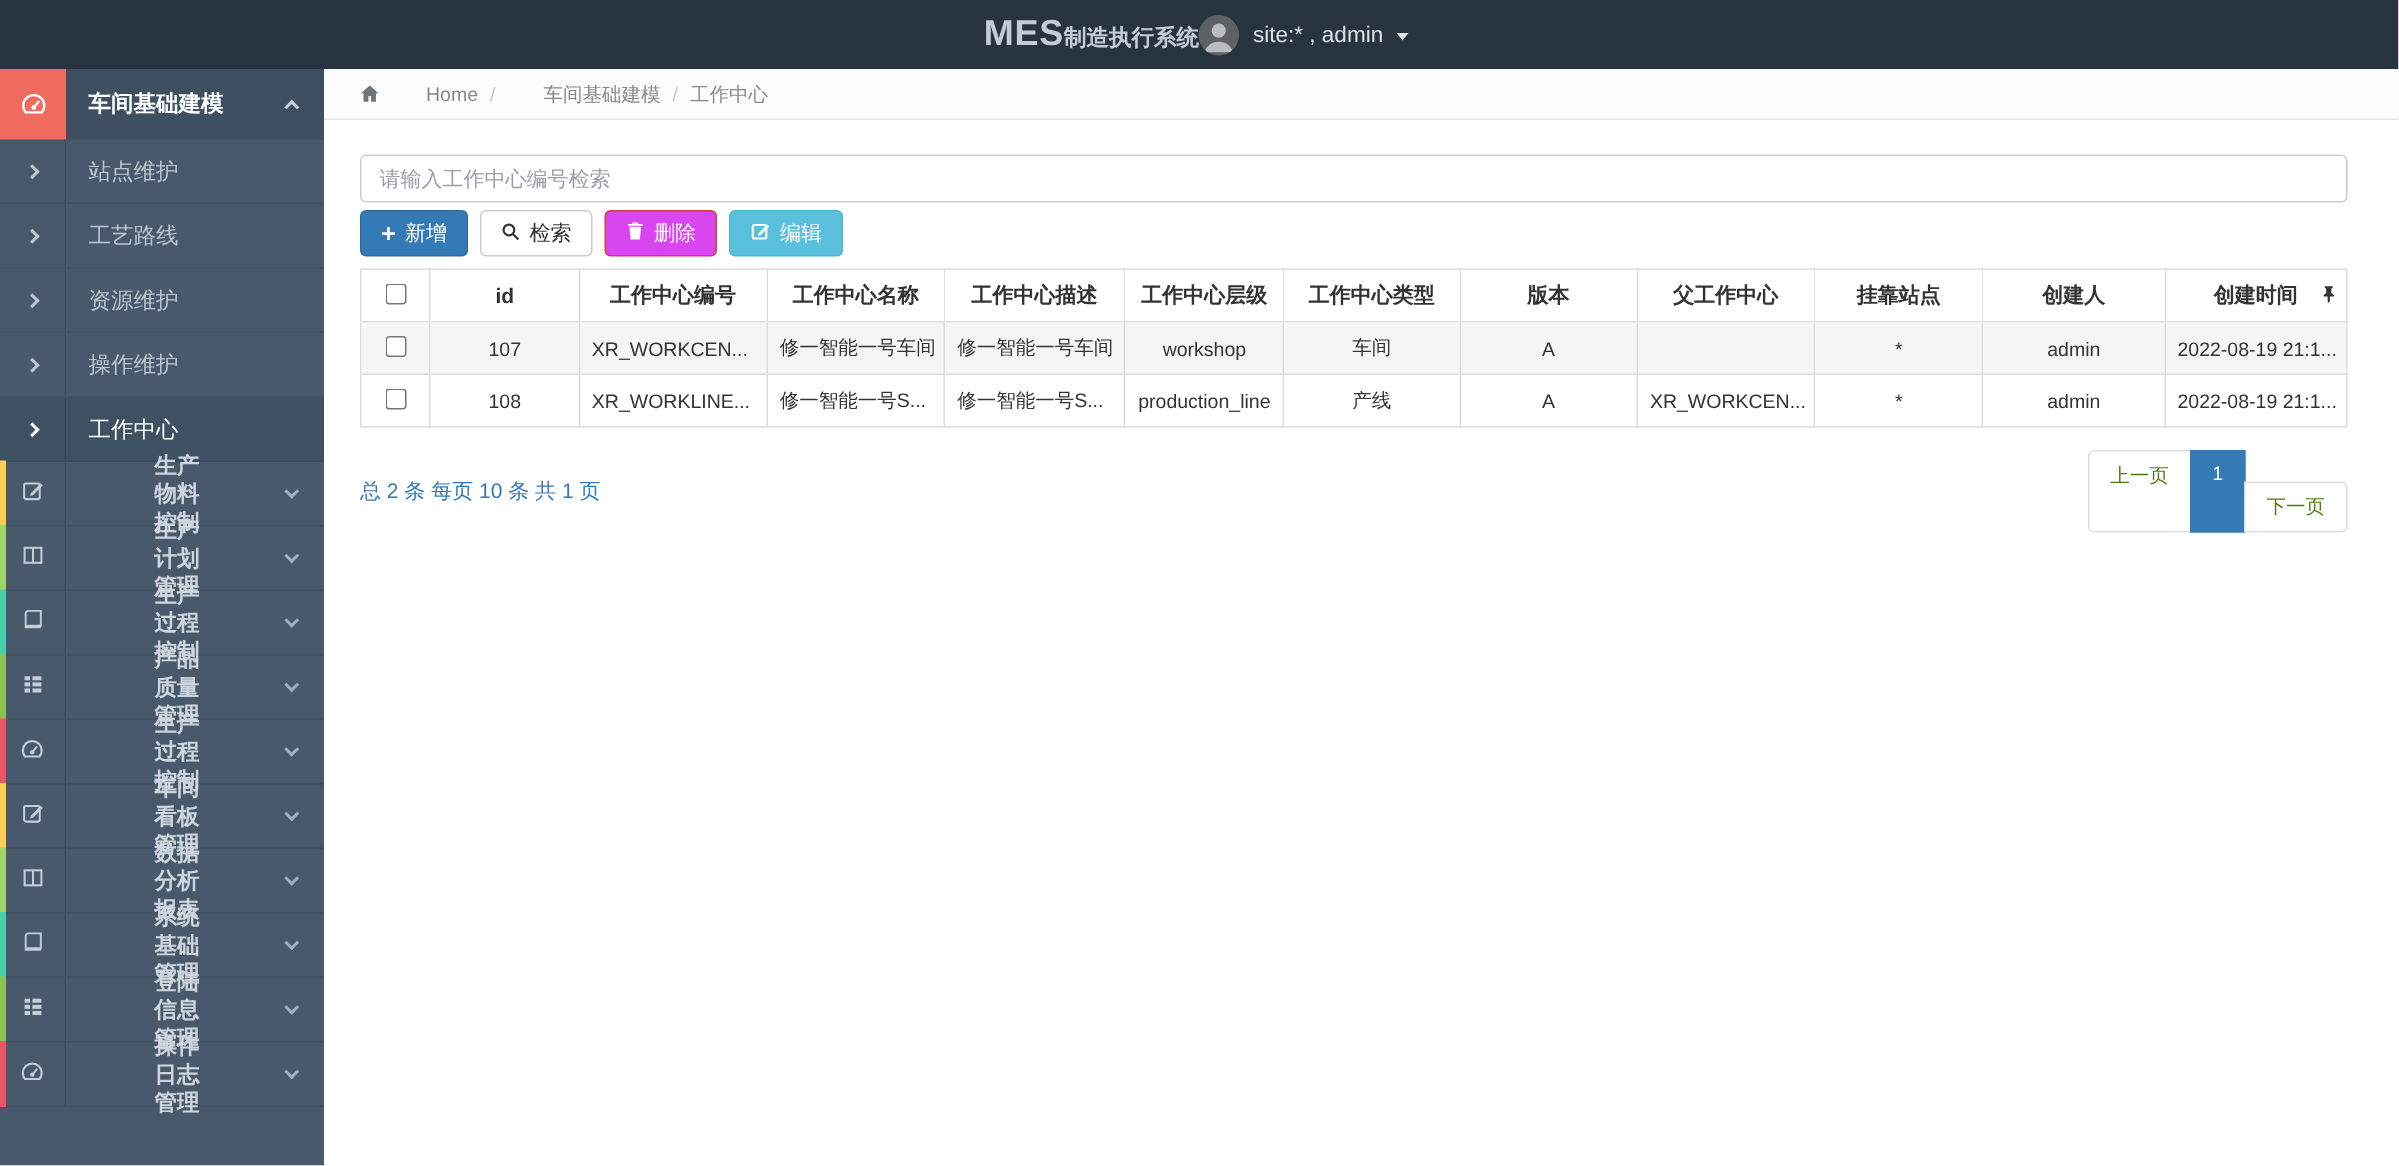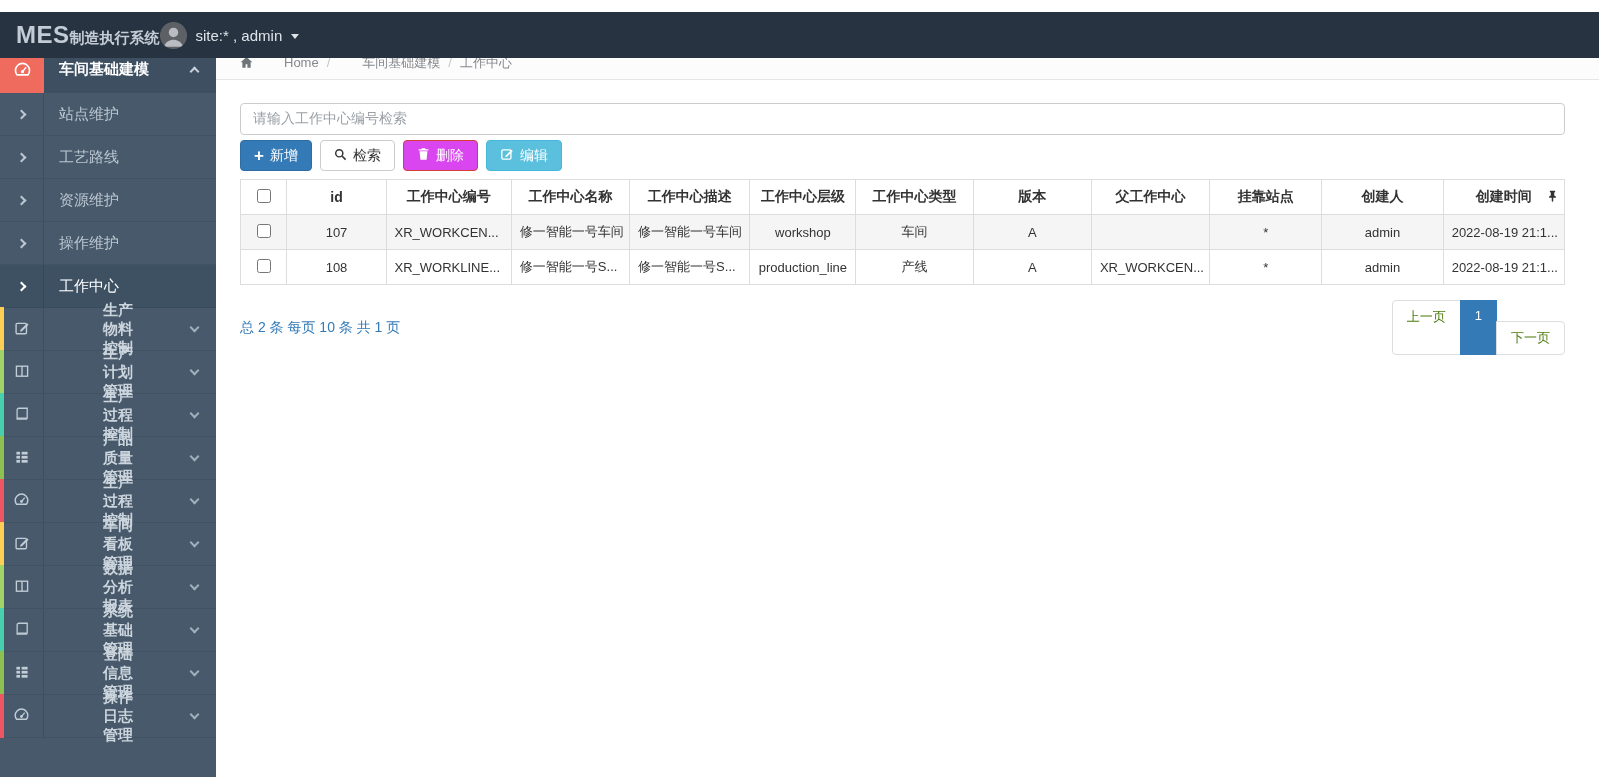--- a/index.html
+++ b/index.html
@@ -1,20 +1,20 @@
 <!DOCTYPE html>
 <html><head>
 <meta charset="utf-8">
 <style>
   * { margin:0; padding:0; box-sizing:border-box; }
   html,body { width:1599px; height:777px; overflow:hidden; font-family:"Liberation Sans","DejaVu Sans",sans-serif; background:#fff; }
   body { position:relative; }
 
   
-  .topbar { position:absolute; top:12px; left:0; right:0; height:46px; background:#273340; display:flex; justify-content:flex-start; align-items:center; z-index:10; }
+  .topbar { position:absolute; top:0; left:0; right:0; height:46px; background:#273340; display:flex; justify-content:center; align-items:center; z-index:10; }
   .logo { padding-left:16px; color:#c3ccd6; display:flex; align-items:baseline; }
   .logo-mes { font-size:24px; font-weight:bold; letter-spacing:0.5px; }
   .logo-suffix { font-size:15px; font-weight:bold; }
   .usermenu { display:flex; align-items:center; gap:9px; padding-right:20px; color:#dde3e9; font-size:15px; cursor:pointer; }
   .avatar { width:27px; height:27px; border-radius:50%; overflow:hidden; background:#55595e; flex:0 0 auto; }
   .caret { width:0; height:0; border-left:4px solid transparent; border-right:4px solid transparent; border-top:5px solid #dde3e9; margin-top:2px; }
 
   
   .sidebar { position:absolute; top:46px; left:0; width:216px; bottom:0; background:#47596b; }
   .chev { width:7px; height:7px; border:solid currentColor; border-width:2px 2px 0 0; display:inline-block; }
@@ -39,21 +39,21 @@
   .side-item .chev { color:#9fb0bd; margin-right:18px; }
 
   
   .main { position:absolute; top:46px; left:216px; right:0; bottom:0; background:#fff; }
   .breadcrumb { height:34px; background:#fcfcfc; border-bottom:1px solid #e4e7ea; display:flex; align-items:center; padding:0 24px; color:#85898d; font-size:13px; gap:5px; }
   .breadcrumb .sep { color:#c3c7cb; padding:0 3px; }
   .crumb-link { color:#85898d; text-decoration:none; cursor:pointer;margin-left:24px; }
   .home-ic { color:#6f7478; display:inline-flex; margin-right:2px; }
 
   .content { padding:23px 34px 0 24px; }
-  .search-input { display:block; width:100%; height:32px; border:1px solid #ccc; border-radius:4px; padding:6px 12px; font-size:14px; color:#1d4ed8; outline:none; font-family:Liberation Mono, monospace; }
+  .search-input { display:block; width:100%; height:32px; border:1px solid #ccc; border-radius:4px; padding:6px 12px; font-size:14px; color:#1d4ed8; outline:none; font-family:Liberation Sans, sans-serif; }
   .search-input::placeholder { color:#9aa0a6; }
 
   .toolbar { margin-top:5px; display:flex; gap:8px; }
   .btn { height:31px; padding:0 13px; border-radius:4px; font-size:14px; display:inline-flex; align-items:center; gap:6px; border:1px solid transparent; cursor:pointer; font-family:inherit; }
   .btn-primary { background:#337ab7; border-color:#2e6da4; color:#fff; }
   .btn-default { background:#fff; border-color:#ccc; color:#333; }
   .btn-danger  { background:#d946ef; border-color:#d43f3a; color:#fff; }
   .btn-info    { background:#5bc0de; border-color:#46b8da; color:#fff; }
   .plus { font-size:17px; font-weight:bold; line-height:1; margin-top:-1px; }
 

